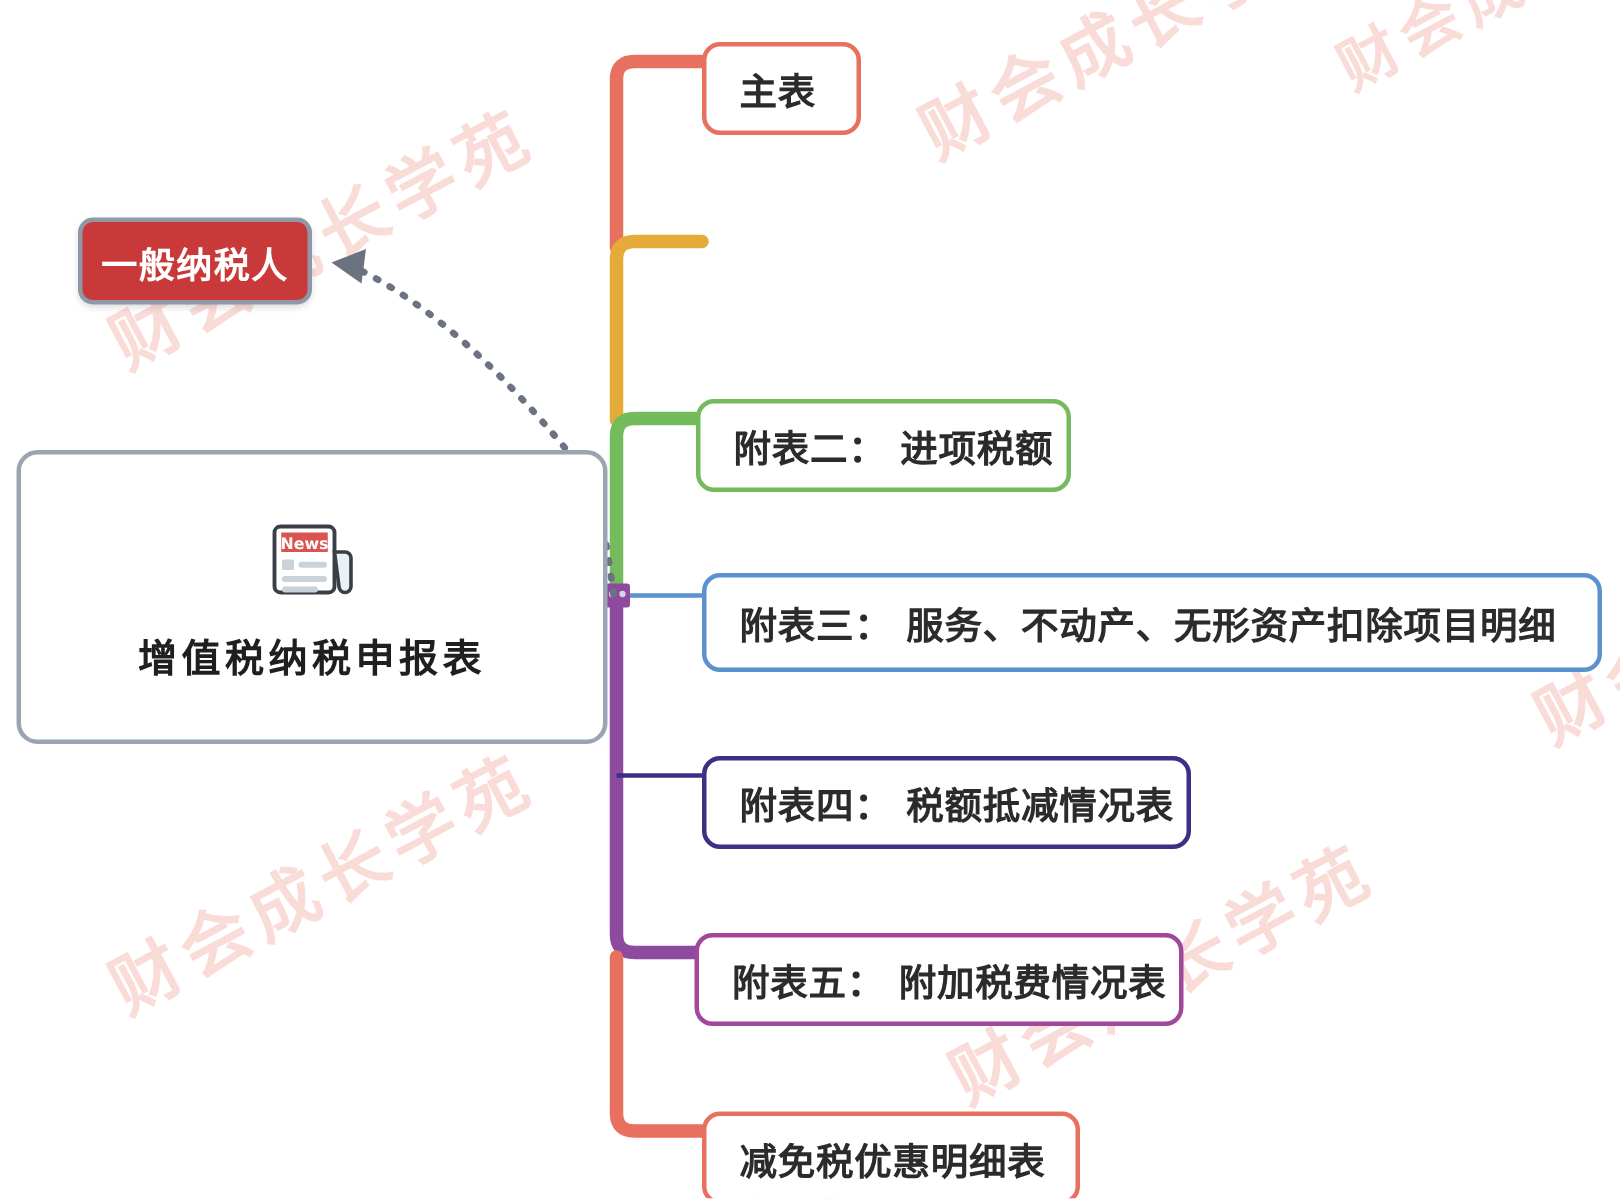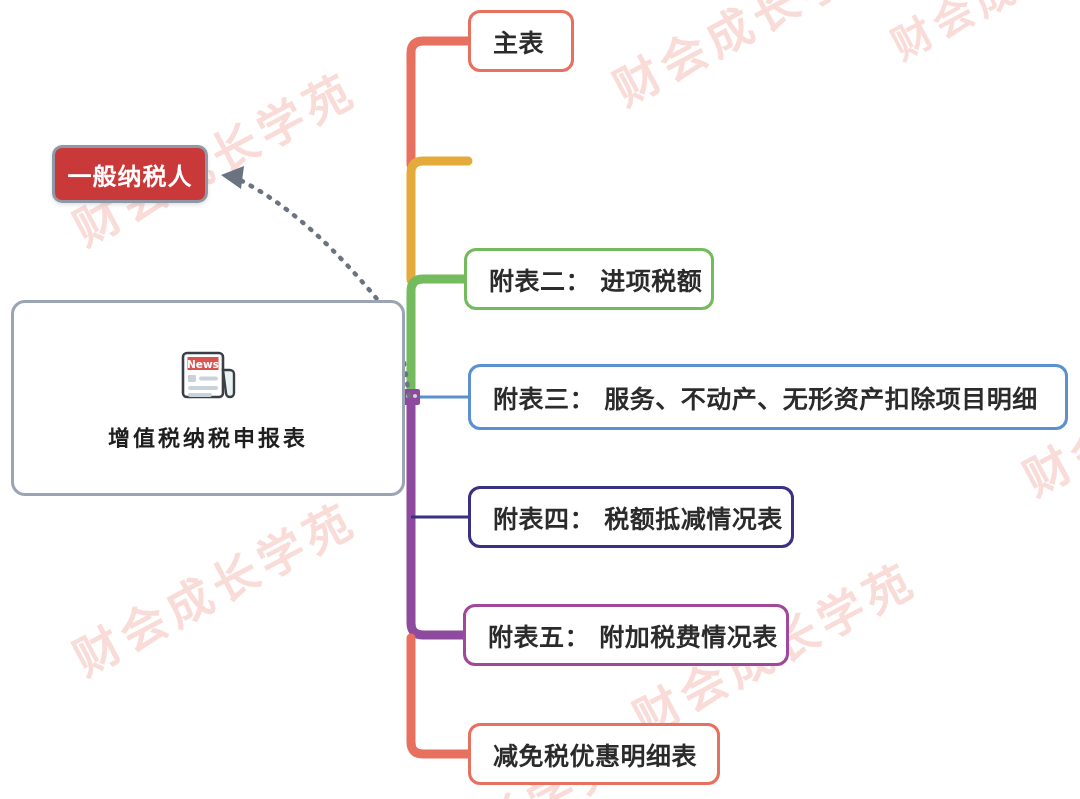--- a/index.html
+++ b/index.html
@@ -60,37 +60,38 @@
     border-width: 3px;
     border-style: solid;
     border-radius: 12px;
     padding: 0 22px;
     color: #2b2b2b;
     font-size: 25px;
     font-weight: 700;
     letter-spacing: 0.5px;
     white-space: nowrap;
     font-family: "DejaVu Sans", "Liberation Sans", sans-serif;
+    margin-top: 18px;
   }
 
   
   #central-node {
     left: 11px;
     top: 300px;
     width: 394px;
     height: 196px;
     border: 3px solid #9ba4b2;
     border-radius: 14px;
     flex-direction: column;
     justify-content: center;
     align-items: center;
     gap: 14px;
   }
   #central-title {
-    font-size: 22px;
+    font-size: 26px;
     font-weight: 700;
     color: #1f1f1f;
     letter-spacing: 3px;
     font-family: "DejaVu Sans", "Liberation Sans", sans-serif;
   }
 
   
   #taxpayer-node {
     left: 52px;
     top: 145px;

